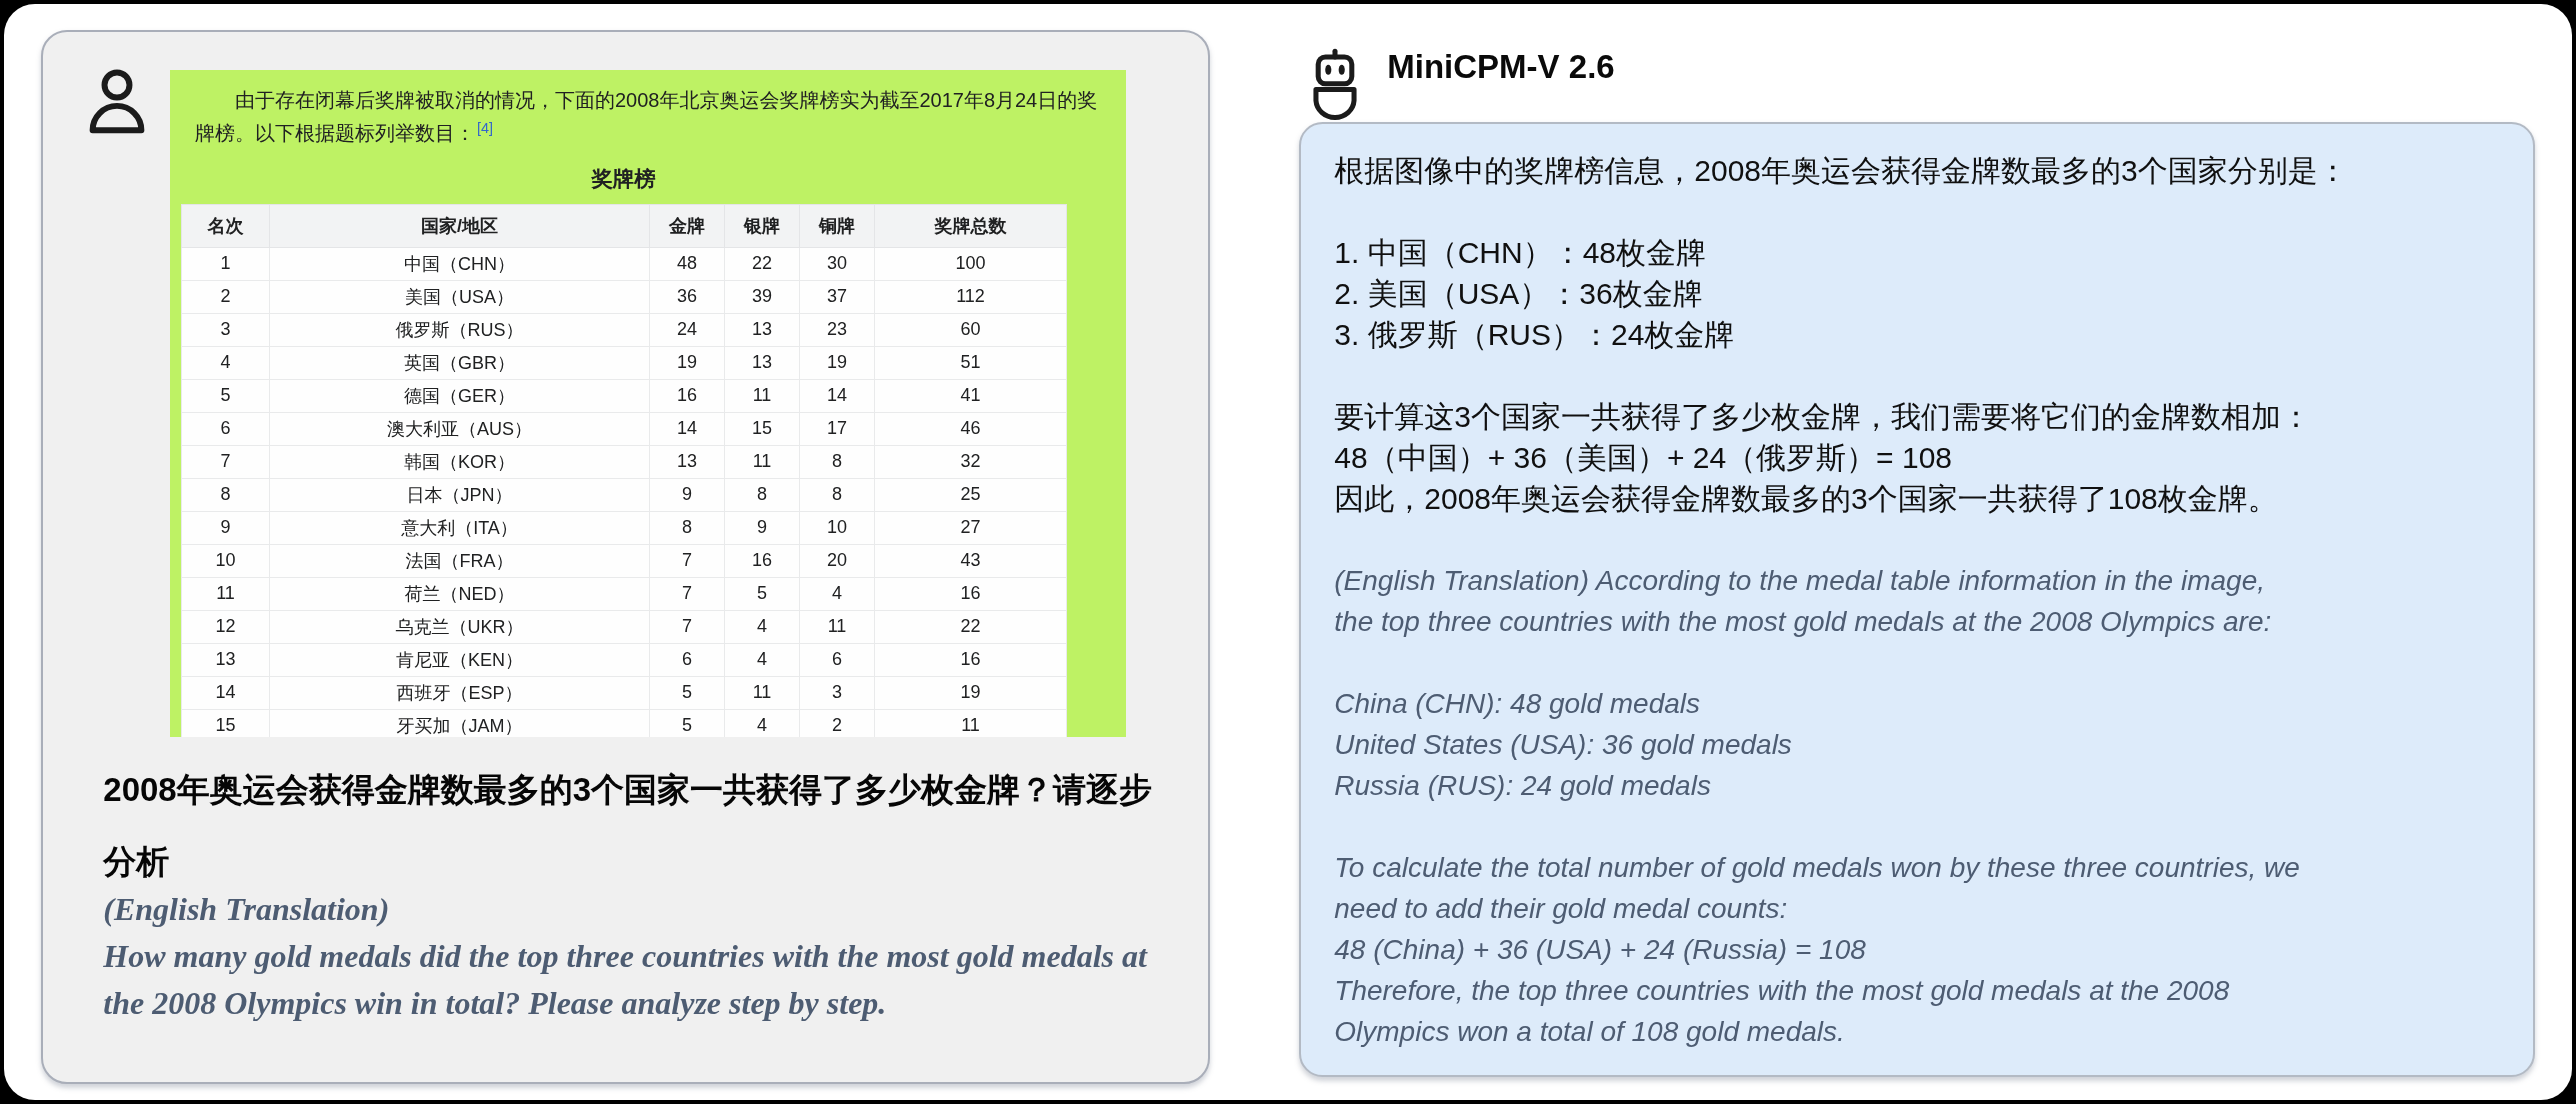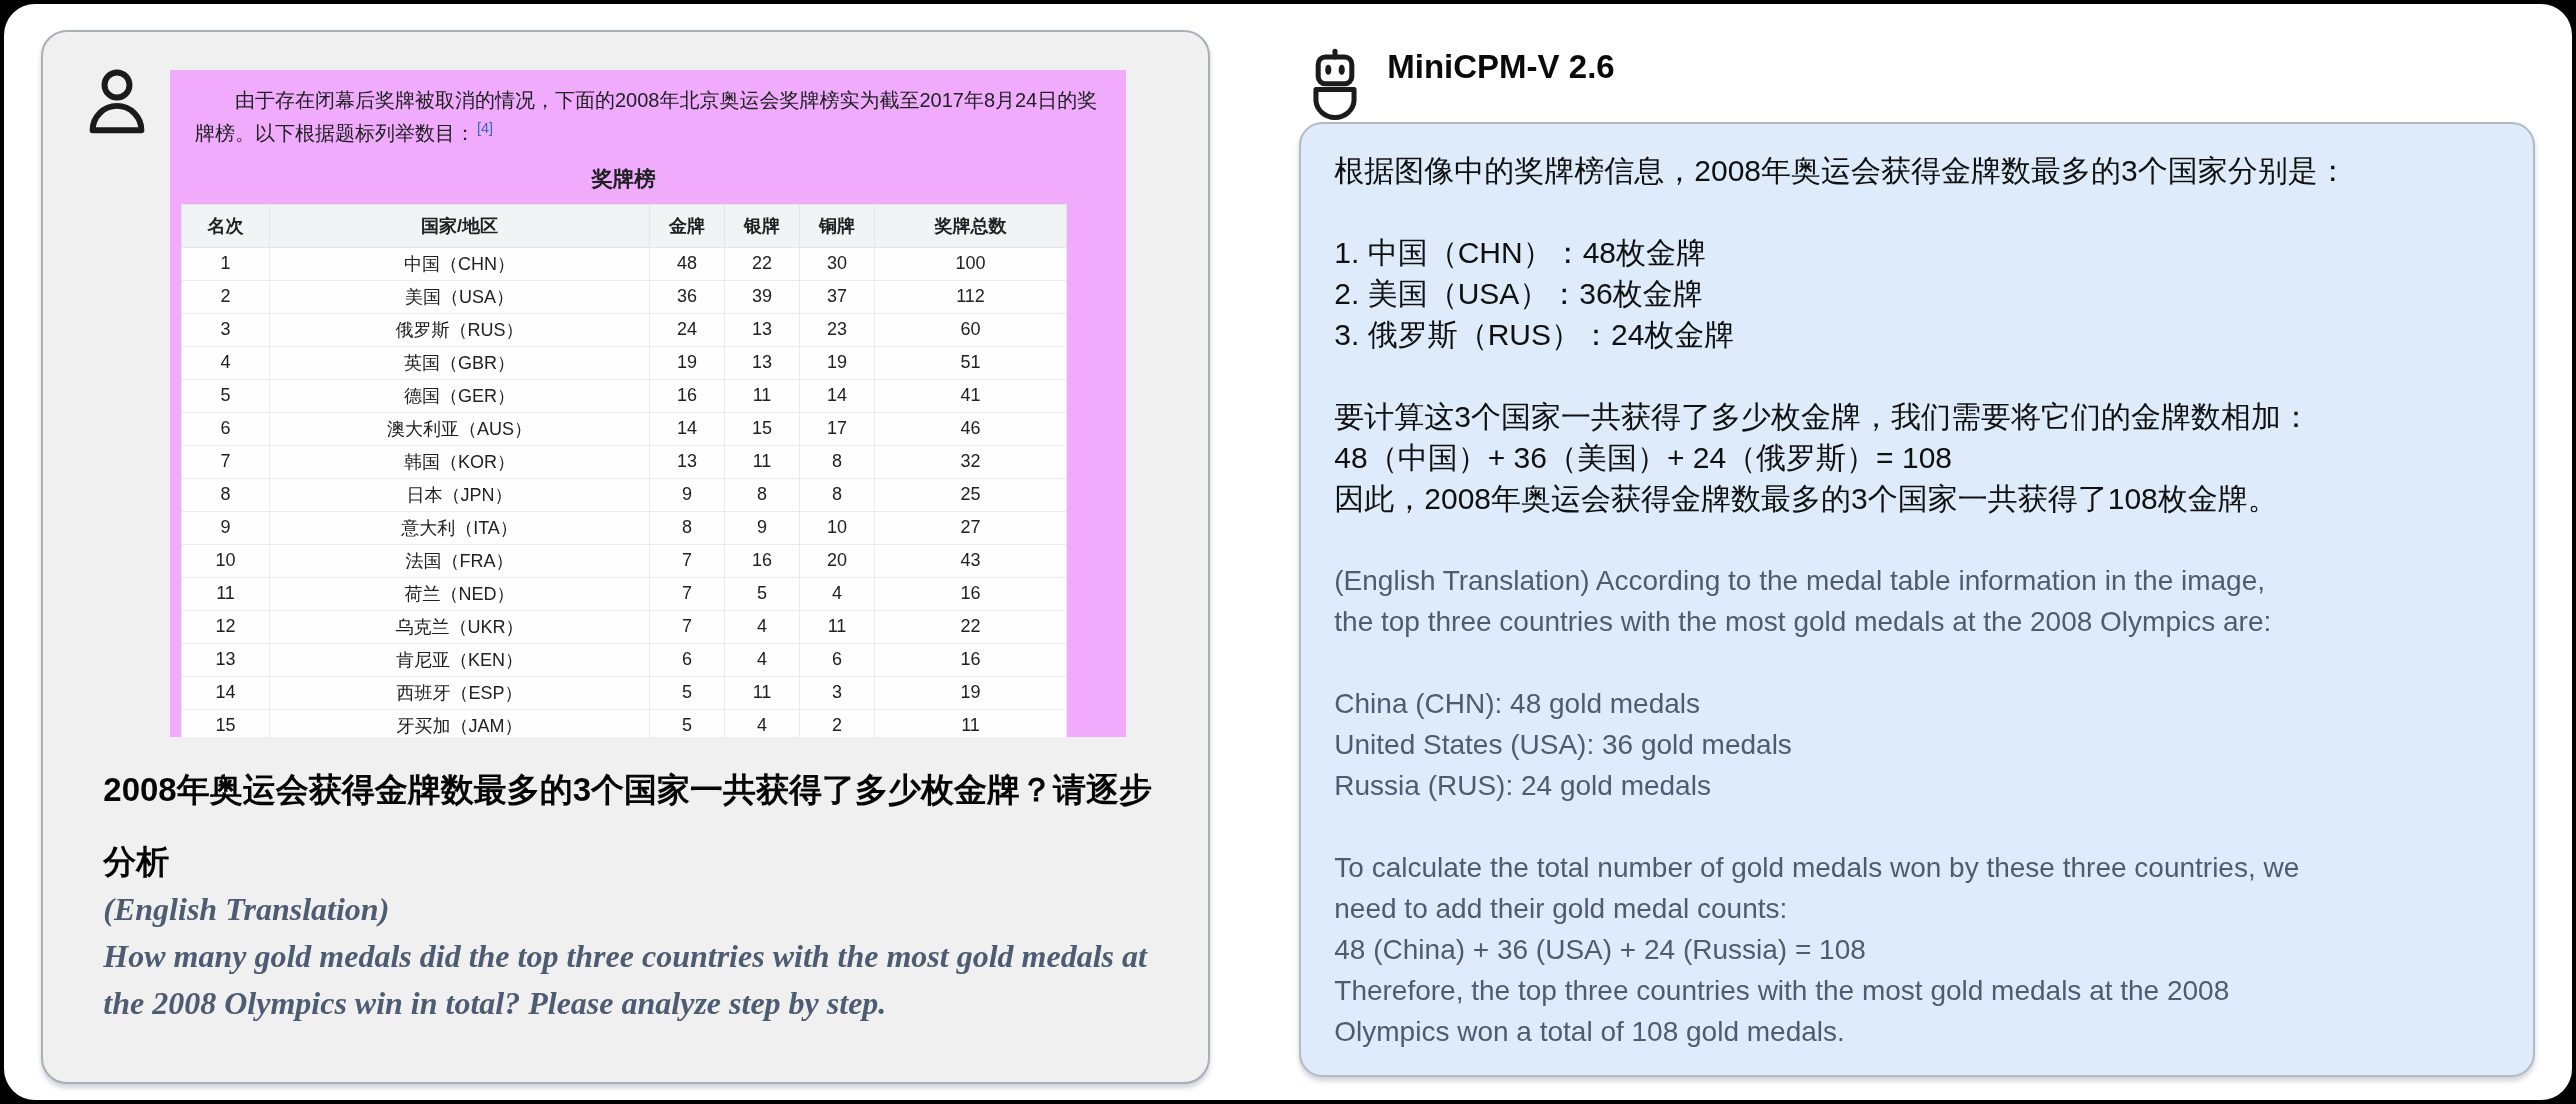--- a/index.html
+++ b/index.html
@@ -11,21 +11,21 @@
 
   
   .user-panel{
     position:absolute;left:37px;top:26px;width:1169px;height:1054px;
     box-sizing:border-box;background:#f0f0f0;border:2.7px solid #a9aeb9;border-radius:26px;
     box-shadow:0 3.2px 5.3px rgba(120,130,145,.35);
   }
   .user-icon{position:absolute;left:44px;top:37px;}
   .web-shot{
     position:absolute;left:127px;top:38px;width:956px;height:667px;
-    background:#f0abfc;overflow:hidden;
+    background:#bef264;overflow:hidden;
   }
   .intro{
     margin:0;padding:14px 21.4px 0 24.6px;text-indent:2em;
     font-size:20px;line-height:33px;color:#202122;
   }
   .ref{color:#3366cc;font-size:14.4px;position:relative;top:-7.5px;margin-left:2.1px;text-decoration:none;}
   .tbl-wrap{margin-left:10.7px;width:885px;}
   .tbl-title{text-align:center;font-weight:700;font-size:21.4px;color:#202122;margin:11.8px 0 10.7px;}
   table.medal{width:100%;border-collapse:collapse;table-layout:fixed;font-size:18px;color:#202122;}
   table.medal th{
@@ -49,21 +49,21 @@
   }
   .model-name{font-size:33px;font-weight:700;color:#0a0a0a;}
   .answer-box{
     position:absolute;left:1295px;top:118px;width:1236px;height:955px;
     box-sizing:border-box;background:#ddebfa;border:2.7px solid #b3bac4;border-radius:23.5px;
     padding:26px 33px;overflow:hidden;
     box-shadow:0 3.2px 5.3px rgba(120,130,145,.35);
   }
   .line{min-height:41px;line-height:41px;white-space:nowrap;}
   .answer-zh .line{font-size:30px;color:#101010;}
-  .answer-en .line{font-size:28px;color:#4d5c72;}
+  .answer-en .line{font-size:28px;font-style:italic;color:#4d5c72;}
   svg .stroke{fill:none;stroke:#1b1b1b;stroke-linecap:round;stroke-linejoin:round;}
 </style>
 </head>
 <body>
 
 <div class="canvas">
 
   <section class="user-panel">
 
     <svg class="user-icon" width="60" height="69" viewBox="0 0 100 116">

